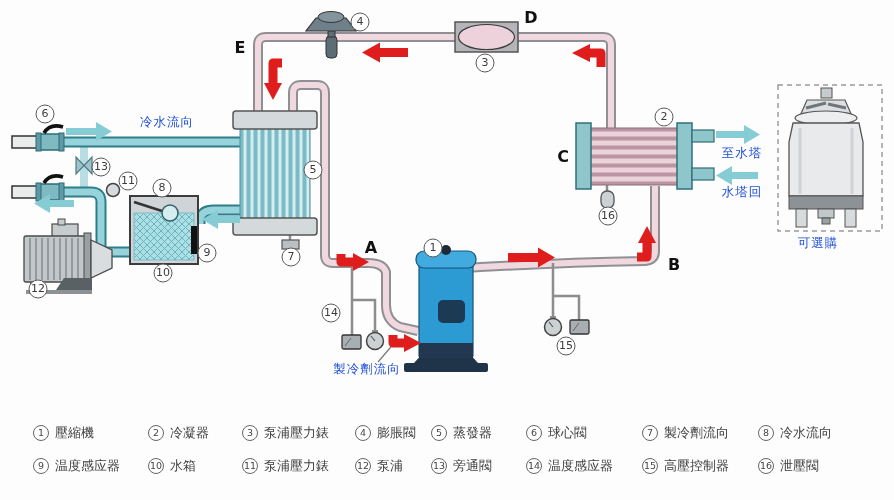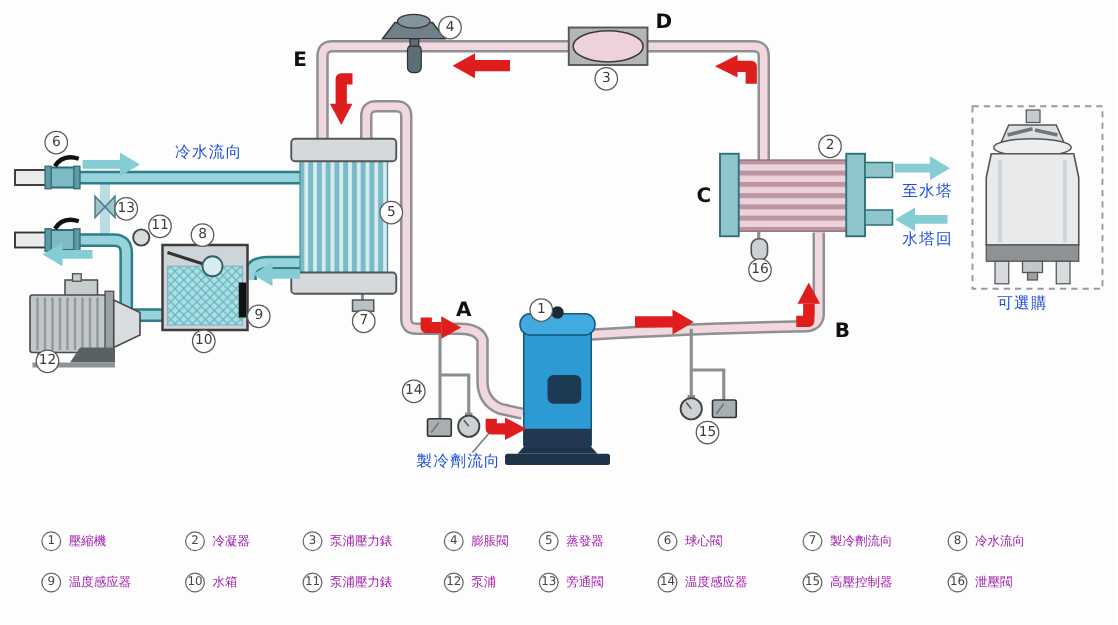--- a/index.html
+++ b/index.html
@@ -9,21 +9,21 @@
   .badge{position:absolute;width:19px;height:19px;border:1.5px solid #5a5a5a;border-radius:50%;
          background:#fff;color:#3c3c3c;font-size:11px;line-height:16px;text-align:center;
          transform:translate(-50%,-50%);box-sizing:border-box;z-index:5;}
   .flow-letter{position:absolute;transform:translate(-50%,-50%);font-weight:bold;font-size:16px;
          color:#101010;z-index:5;}
   .anno{position:absolute;transform:translate(-50%,-50%);font-size:12.5px;color:#1d4ed8;
          white-space:nowrap;letter-spacing:1px;z-index:5;}
   .leg{position:absolute;display:flex;align-items:center;gap:6px;height:17px;z-index:5;}
   .lnum{width:16px;height:16px;border:1.3px solid #666;border-radius:50%;font-size:9.5px;
          line-height:13.5px;text-align:center;color:#444;box-sizing:border-box;flex:none;background:#fff;}
-  .ltext{font-size:10px;color:#a21caf;white-space:nowrap;}
+  .ltext{font-size:13px;color:#404040;white-space:nowrap;}
 </style>
 </head>
 <body>
 
 <div class="stage">
 
 <svg class="layer" width="894" height="500" viewBox="0 0 894 500">
   <defs>
     <pattern id="evapS" width="7" height="10" patternUnits="userSpaceOnUse">
       <rect width="7" height="10" fill="#d6ecef"></rect>

